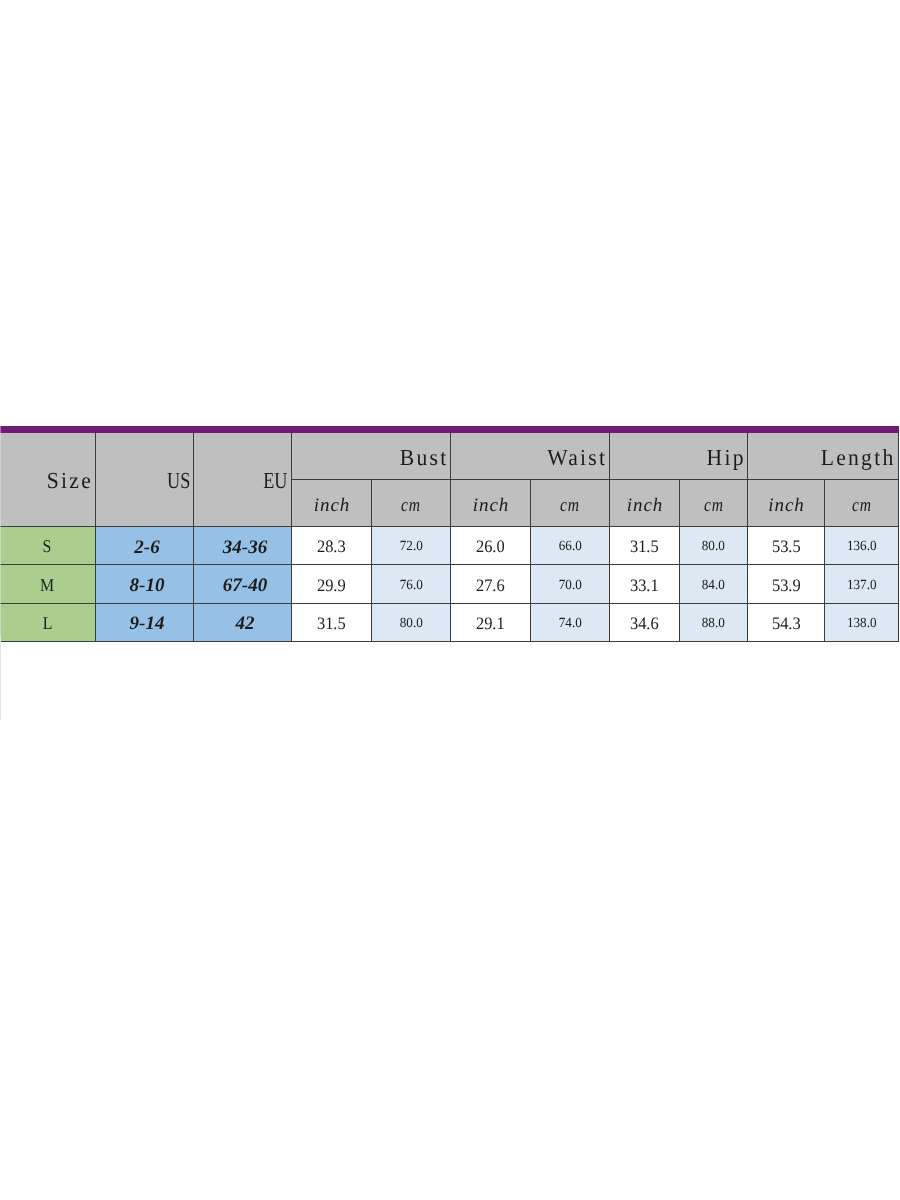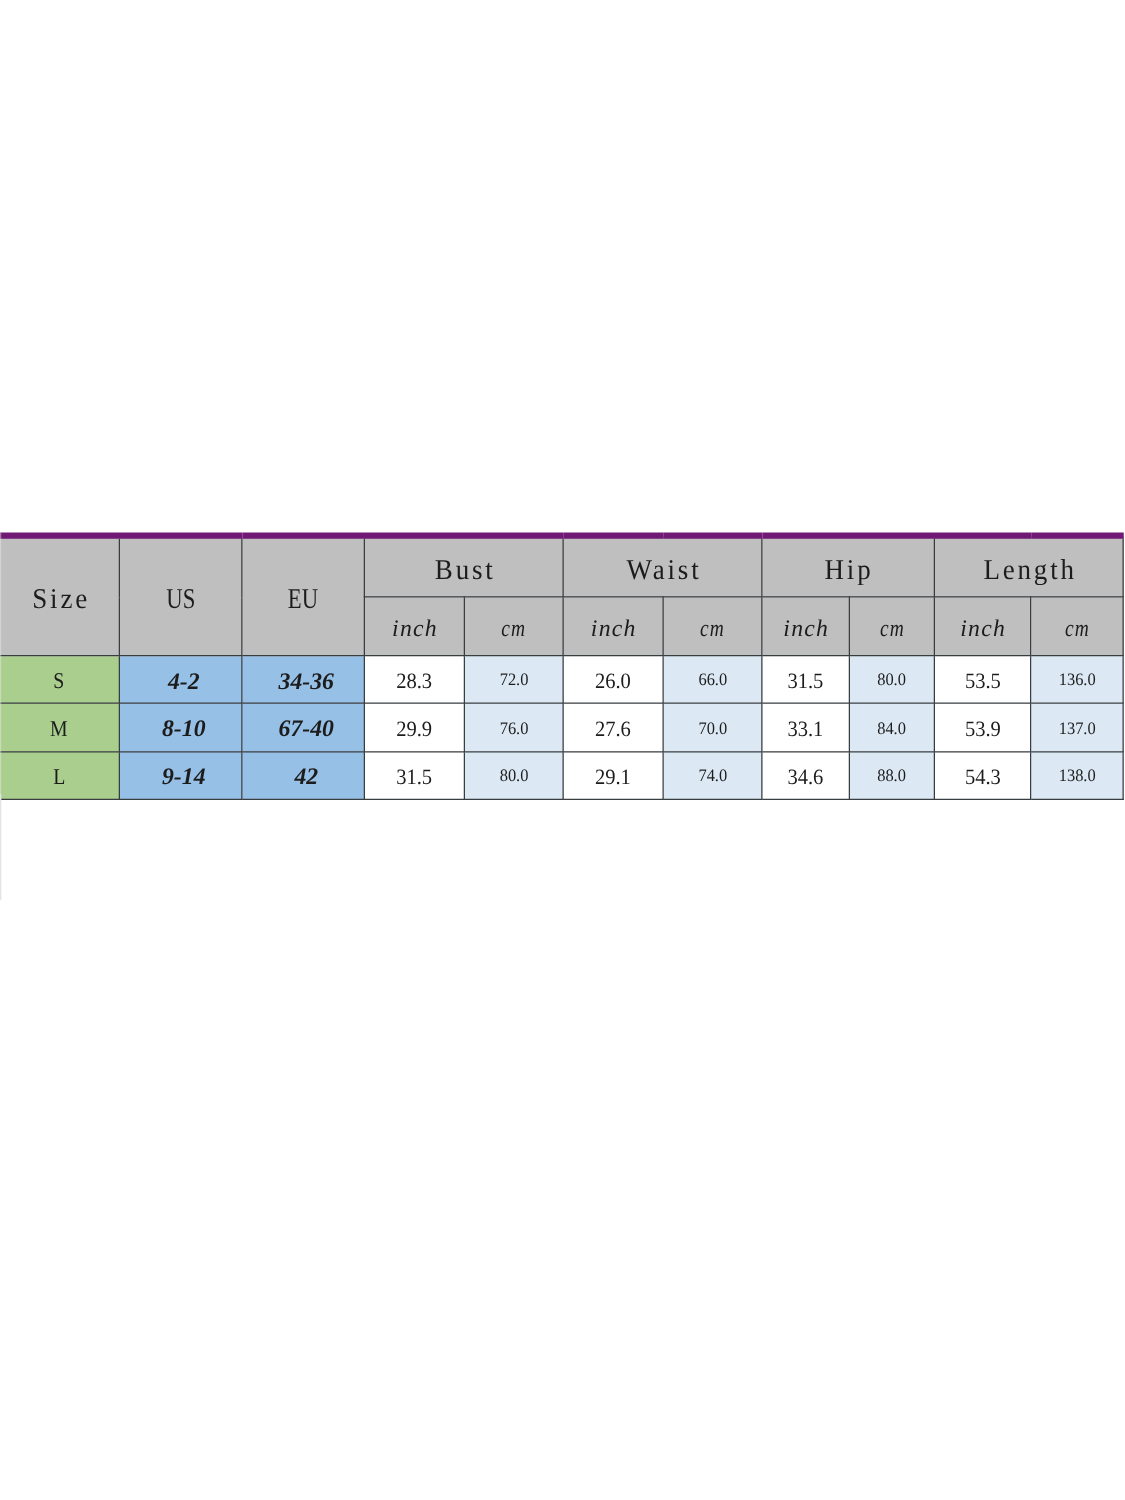--- a/index.html
+++ b/index.html
@@ -4,21 +4,21 @@
 <style>
   :root{--header-bg:#bfbfbf;--size-bg:#a9ce8e;--useu-bg:#97c0e6;--inch-bg:#ffffff;--cm-bg:#dce9f5;--grid:#383d40;--text:#1c1c1c;}
   html,body{margin:0;padding:0;}
   body{width:900px;height:1200px;background:#fff;font-family:"Liberation Serif",serif;-webkit-font-smoothing:antialiased;text-rendering:geometricPrecision;}
   .page{position:relative;width:900px;height:1200px;overflow:hidden;}
   .outerline{position:absolute;left:0;top:426px;width:1.2px;height:294px;background:rgba(236,236,236,0.45);z-index:5;}
   .outerline2{position:absolute;left:0;top:635px;width:1.2px;height:85px;background:#e3e3e3;z-index:6;}
   table.chart{position:absolute;left:-1px;top:426px;border-collapse:collapse;width:899px;table-layout:fixed;}
   table.chart td{border:1px solid var(--grid);text-align:center;vertical-align:middle;padding:0;line-height:1;color:var(--text);}
   table.chart td > span{position:relative;top:1.5px;}
-  tr.hr1 td{height:46px;border-top:5px solid #701a75;}
+  tr.hr1 td{height:46px;border-top:7px solid #701a75;text-align:right;}
   tr.hr2 td{height:46px;font-family:Liberation Serif, serif;}
   tr.body td{height:37.4px;}
   .hdr{background:var(--header-bg);font-size:23px;color:var(--text);}
   .hdr span.t{display:inline-block;letter-spacing:2.4px;text-indent:2.4px;transform:scaleX(0.94);}
   .hdr.narrow span.t{letter-spacing:0;text-indent:0;transform:scaleX(0.79);}
   table.chart td[rowspan] > span{top:1.2px;}
   .sub{background:var(--header-bg);font-style:italic;font-size:19px;color:var(--text);}
   table.chart td.sub > span.t{display:inline-block;letter-spacing:1px;text-indent:1px;top:2px;}
   .sub.cmcell span.t{letter-spacing:0;text-indent:0;transform:scaleX(0.82);}
   .green{background:var(--size-bg);font-size:18px;}
@@ -68,21 +68,21 @@
       <td class="sub cmcell"><span class="t">cm</span></td>
       <td class="sub"><span class="t">inch</span></td>
       <td class="sub cmcell"><span class="t">cm</span></td>
       <td class="sub"><span class="t">inch</span></td>
       <td class="sub cmcell"><span class="t">cm</span></td>
     </tr>
     </thead>
     <tbody id="body-rows">
         <tr class="body">
           <td class="green"><span>S</span></td>
-          <td class="blue"><span>4-2</span></td>
+          <td class="blue"><span>2-6</span></td>
           <td class="blue"><span>34-36</span></td>
           <td class="white"><span>28.3</span></td>
           <td class="lblue"><span>72.0</span></td>
           <td class="white"><span>26.0</span></td>
           <td class="lblue"><span>66.0</span></td>
           <td class="white"><span>31.5</span></td>
           <td class="lblue"><span>80.0</span></td>
           <td class="white"><span>53.5</span></td>
           <td class="lblue"><span>136.0</span></td>
         </tr>

